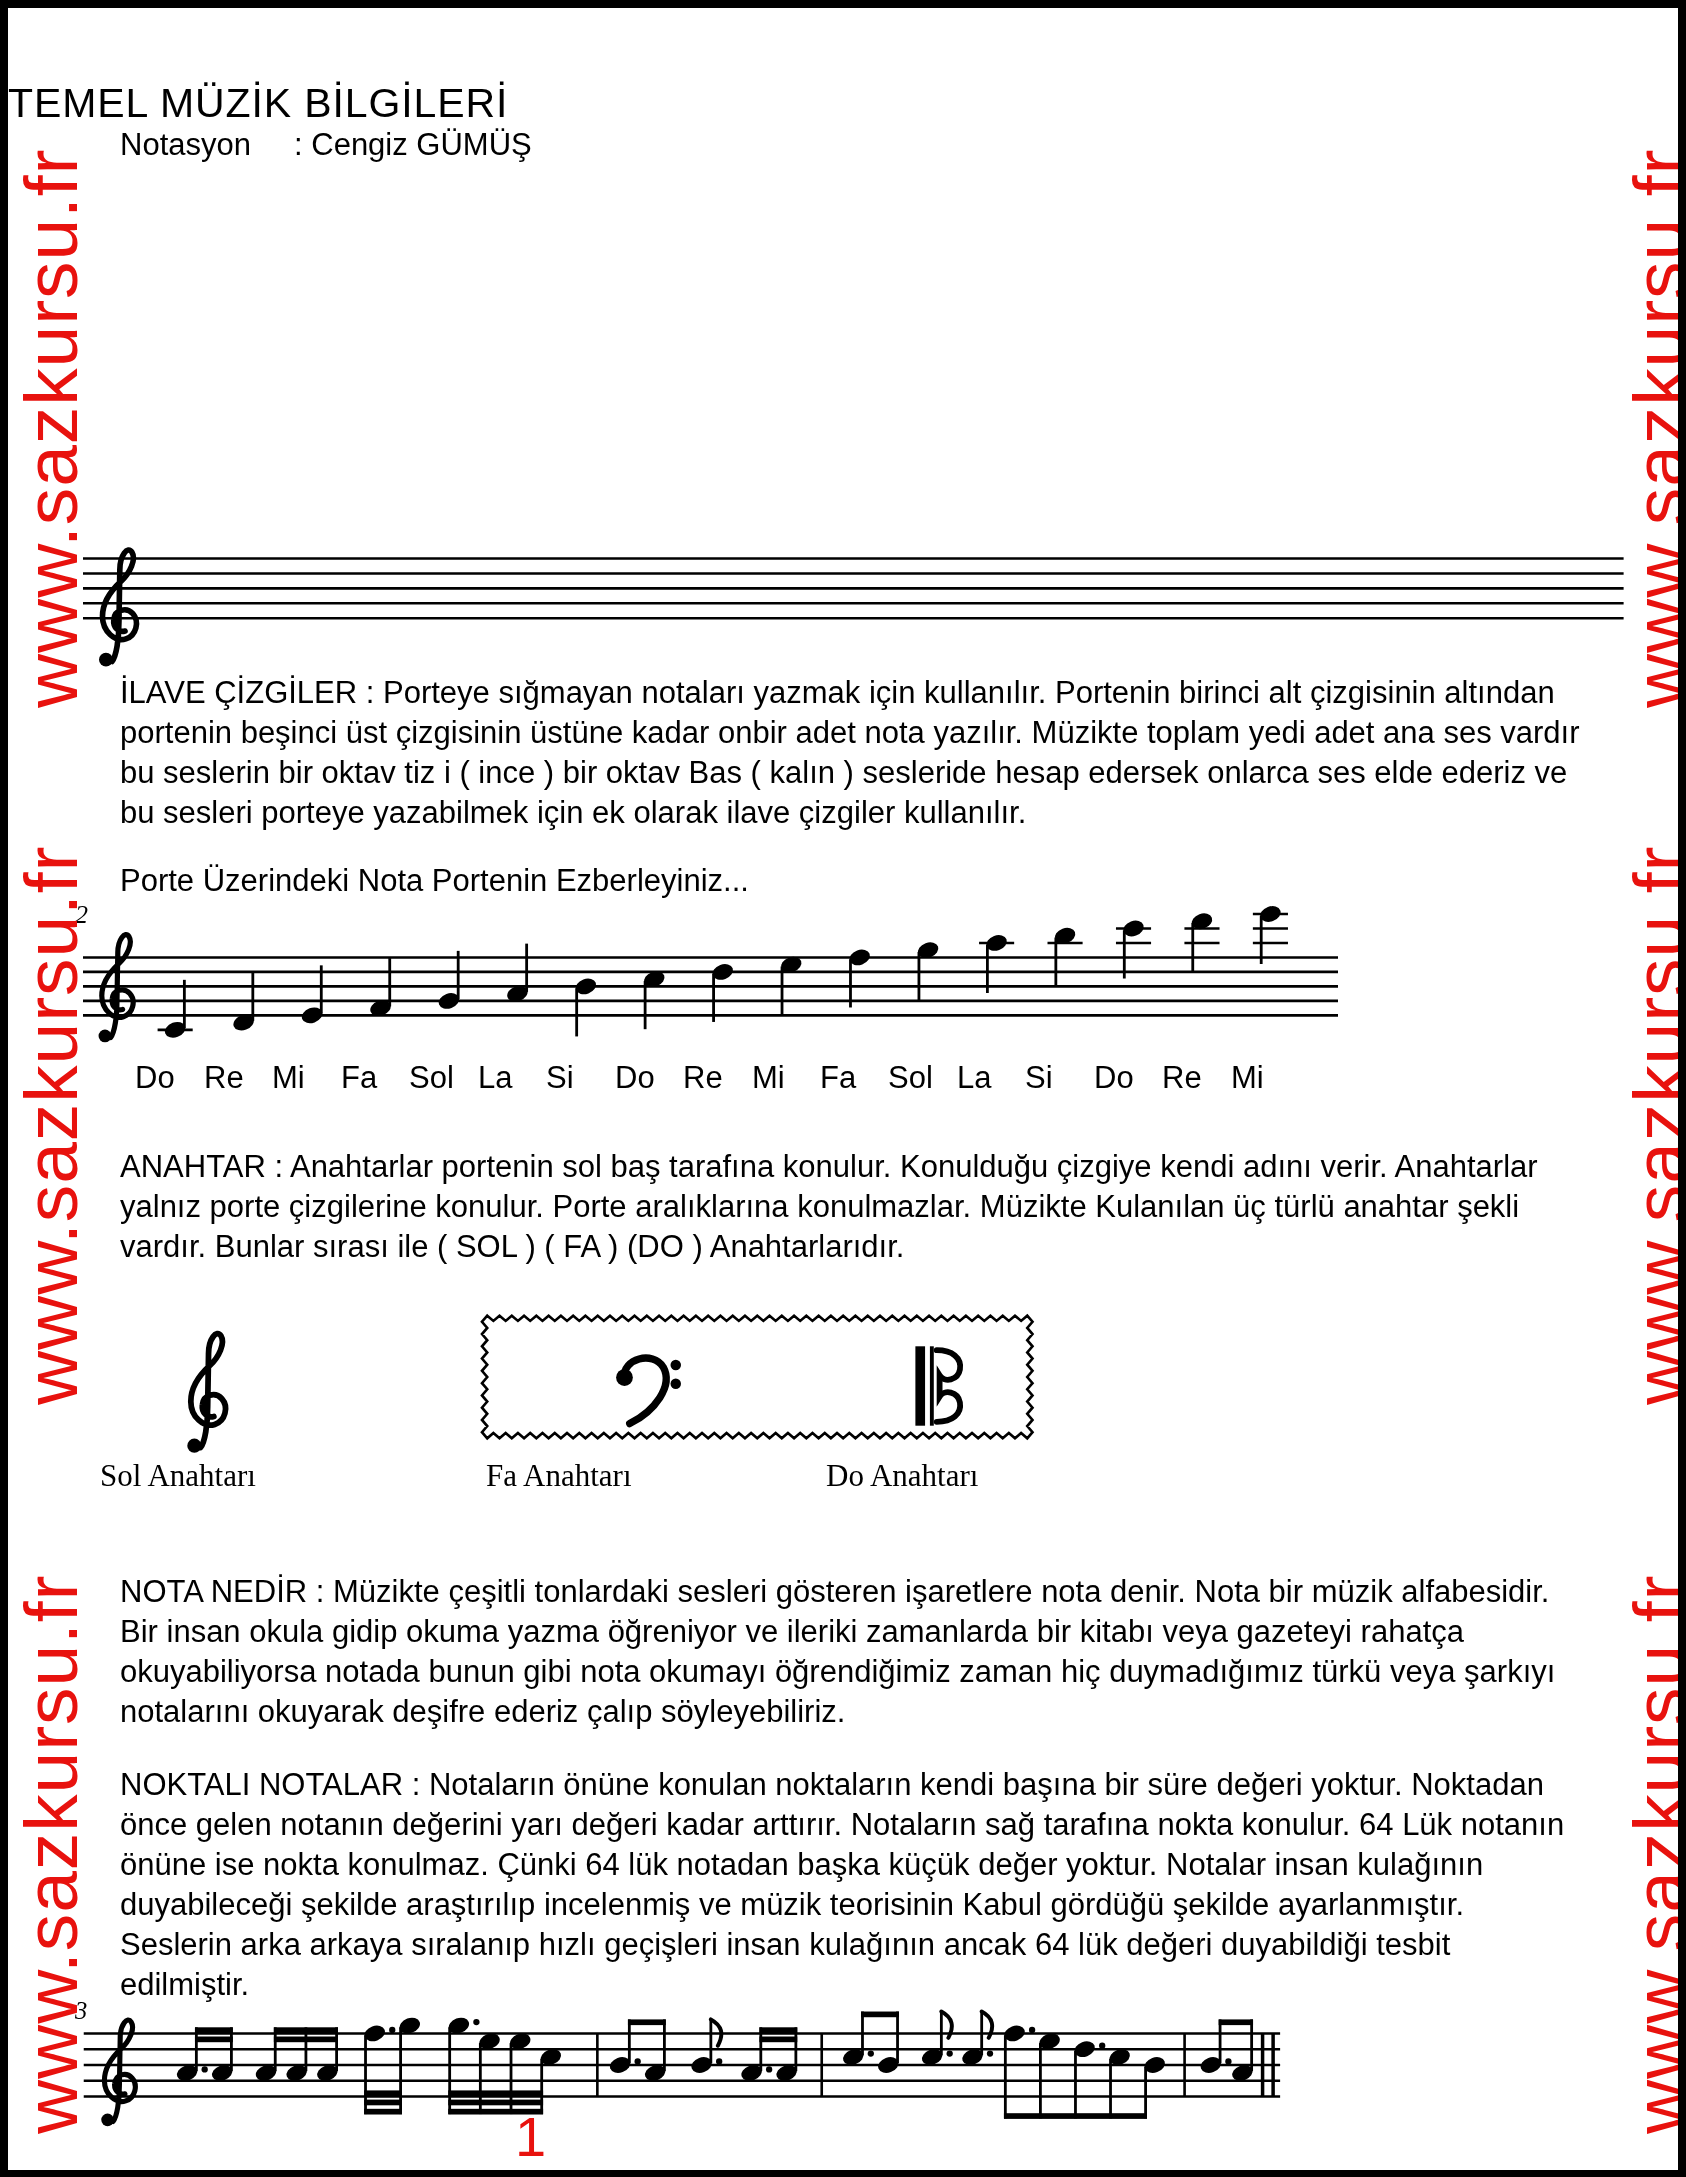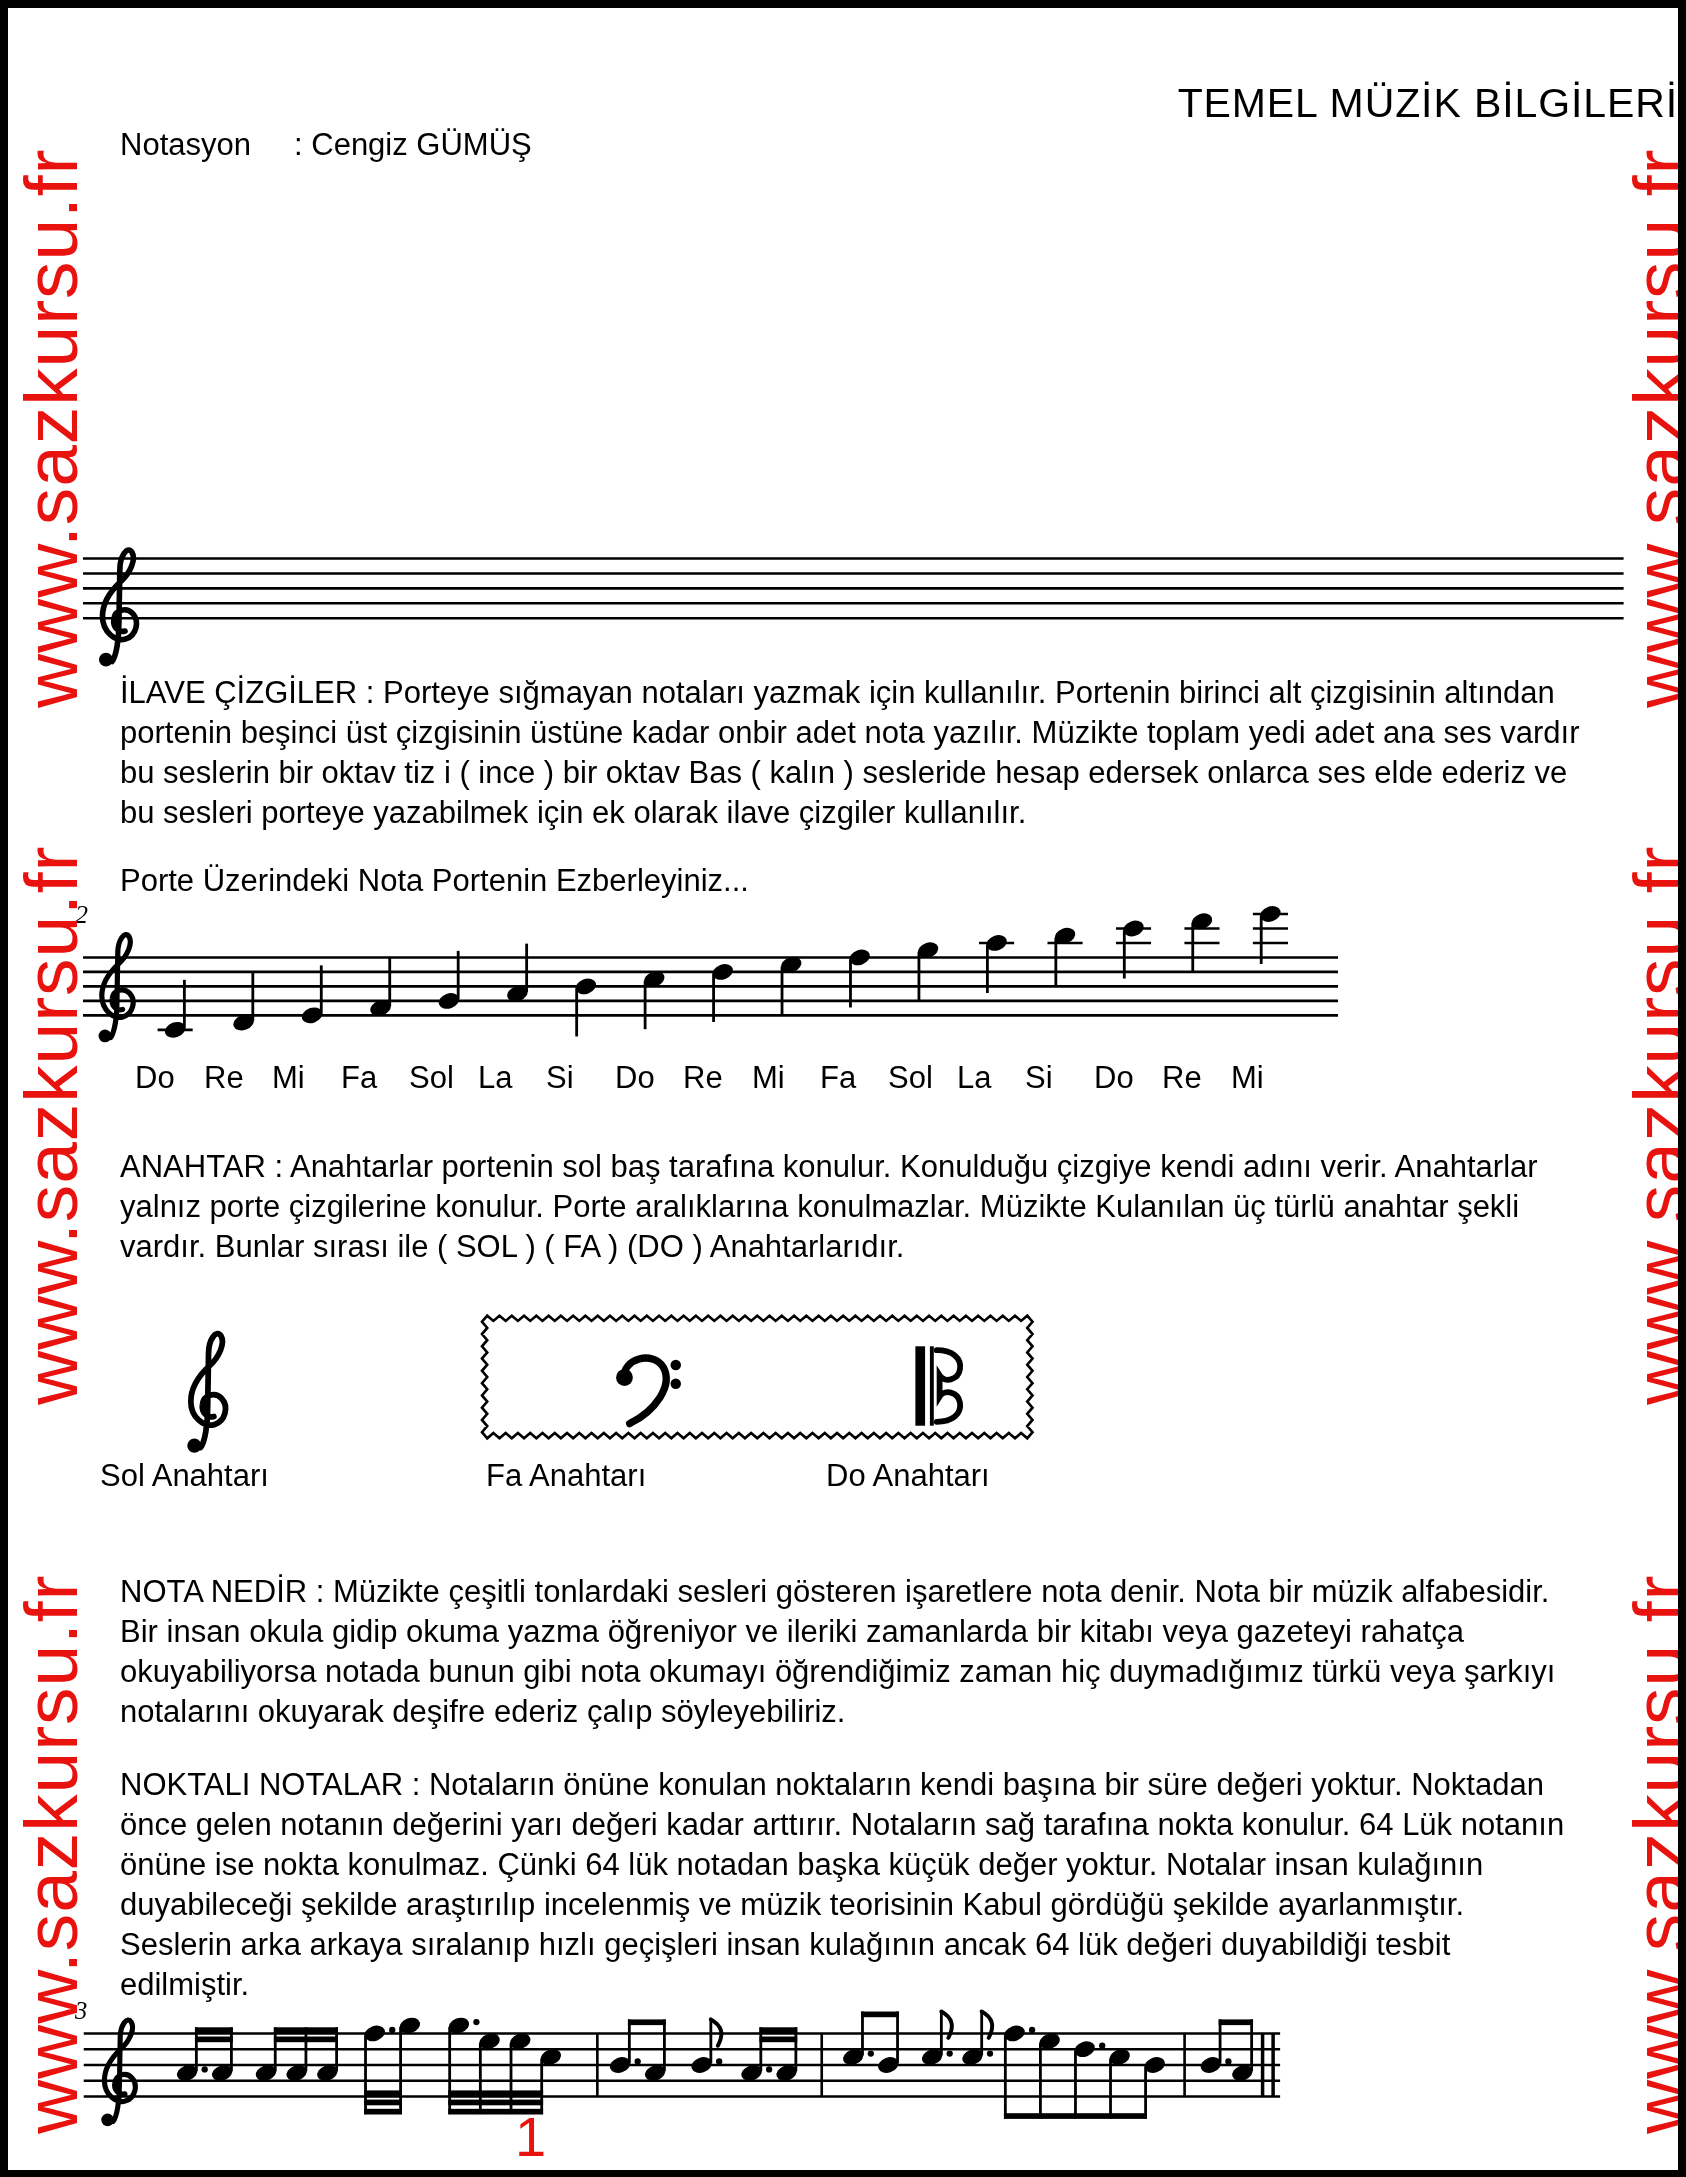--- a/index.html
+++ b/index.html
@@ -1,30 +1,30 @@
 <!DOCTYPE html>
 <html style="font-size:14px"><head>
 <meta charset="utf-8">
 <style>
   html,body{margin:0;padding:0;background:#555;}
   .page{position:relative;width:1686px;height:2178px;background:#fff;
         border:8px solid #000;box-sizing:border-box;overflow:hidden;
         font-family:"Liberation Sans","DejaVu Sans",sans-serif;color:#000;}
   .wm{position:absolute;white-space:nowrap;font-size:75px;line-height:68px;
       transform:rotate(-90deg);transform-origin:top left;letter-spacing:0.9px;}
-  .title{position:absolute;left:0;right:0;top:72px;text-align:right;
+  .title{position:absolute;left:0;right:0;top:72px;text-align:left;
          font-size:41px;letter-spacing:0.9px;}
   .notation{position:absolute;left:112px;top:119px;font-size:31px;white-space:pre;}
   .para{position:absolute;left:112px;width:1462px;font-size:31px;line-height:40px;}
   .staffwrap{position:absolute;}
   .stafflabel{position:absolute;font-family:"Liberation Serif","DejaVu Serif",serif;
               font-style:italic;font-size:26px;}
   .notelabels{position:absolute;left:0;top:0;width:100%;height:100%;}
   .notelabel{position:absolute;width:79px;text-align:left;font-size:31px;}
-  .cleflabel{position:absolute;font-size:31px;}
+  .cleflabel{position:absolute;font-size:31px;font-family:Liberation Serif, serif;}
   .clefnote{position:absolute;left:1043px;top:1317px;width:443px;
             font-size:31px;line-height:40px;}
   .pagenum{position:absolute;left:507px;top:2096px;font-size:56px;}
   svg{position:absolute;overflow:visible;}
 </style>
 </head>
 <body>
 
 <div class="page">
 

